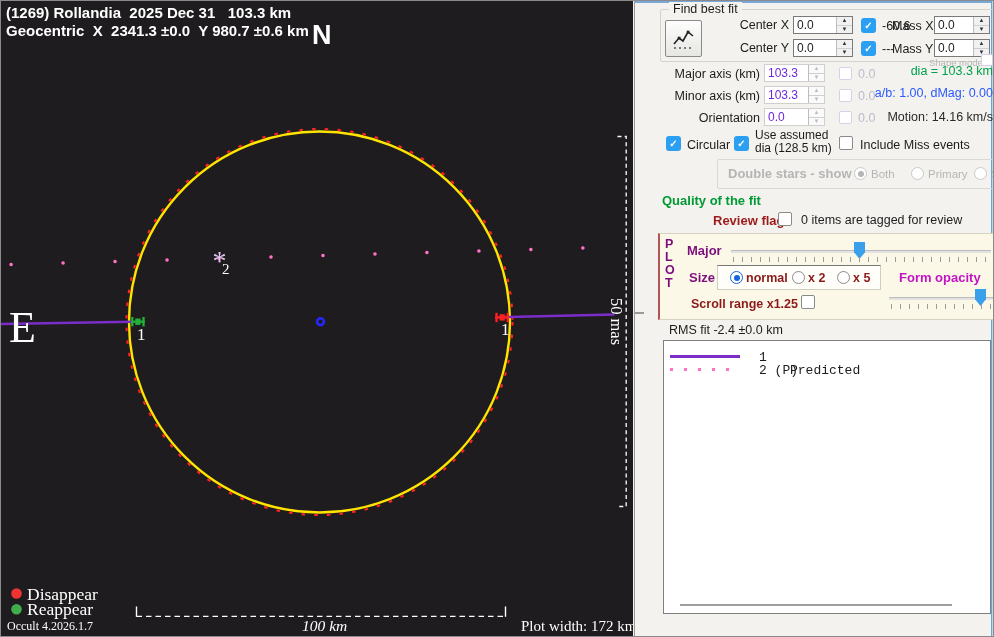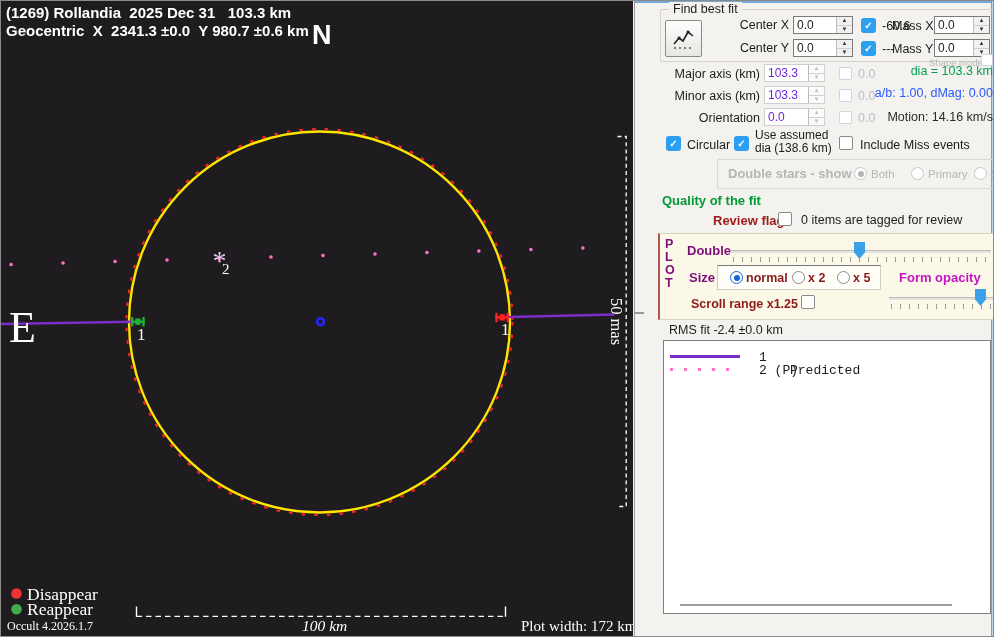--- a/index.html
+++ b/index.html
@@ -210,21 +210,21 @@
           <span class="b">▼</span>
         </span>
     </div>
     <div class="cb dis" style="left:204px;top:110px;"></div>
     <div class="lbl" style="left:223px;top:110px;color:#bcbccc;">0.0</div>
     <div class="lbl r" style="left:222px;top:109px;width:136px;color:#2a2a2a;">Motion: 14.16 km/s</div>
 
     <div class="cb on" style="left:31px;top:135px;"><span>✓</span></div>
     <div class="lbl" style="left:52px;top:137px;">Circular</div>
     <div class="cb on" style="left:99px;top:135px;"><span>✓</span></div>
-    <div class="lbl" style="left:120px;top:128px;font-size:12px;line-height:12.5px;"><span>Use assumed</span><br><span>dia (138.6 km)</span></div>
+    <div class="lbl" style="left:120px;top:128px;font-size:12px;line-height:12.5px;"><span>Use assumed</span><br><span>dia (128.5 km)</span></div>
     <div class="cb off" style="left:204px;top:135px;"></div>
     <div class="lbl" style="left:225px;top:137px;">Include Miss events</div>
 
     <div class="grp" style="left:34px;top:158px;width:331px;height:28px;border-color:#d8d8d4;margin-left:48px;">
       <div class="lbl graylbl" style="left:10px;top:6px;font-weight:bold;font-size:13px;">Double stars - show</div>
       <div class="radio dis dsel" style="left:136px;top:7px;"></div>
       <div class="lbl graylbl" style="left:153px;top:8px;font-size:11.5px;">Both</div>
       <div class="radio dis" style="left:193px;top:7px;"></div>
       <div class="lbl graylbl" style="left:210px;top:8px;font-size:11.5px;">Primary</div>
       <div class="radio dis" style="left:256px;top:7px;"></div>
@@ -235,21 +235,21 @@
     <div class="lbl" style="left:78px;top:212px;font-weight:bold;font-size:13px;color:#9e1a1a;">Review flags</div>
     <div class="cb off" style="left:143px;top:211px;"></div>
     <div class="lbl" style="left:166px;top:212px;">0 items are tagged for review</div>
 
     <div id="plotbox">
       <div class="lbl purple" style="left:5px;top:3px;font-size:12.5px;">P</div>
       <div class="lbl purple" style="left:5px;top:16px;font-size:12.5px;">L</div>
       <div class="lbl purple" style="left:5px;top:29px;font-size:12.5px;">O</div>
       <div class="lbl purple" style="left:5px;top:42px;font-size:12.5px;">T</div>
 
-      <div class="lbl purple" style="left:27px;top:9px;font-size:13px;">Double</div>
+      <div class="lbl purple" style="left:27px;top:9px;font-size:13px;">Major</div>
       <div class="track" style="left:71px;top:16px;width:260px;"></div>
       <div class="thumb" style="left:194px;top:8px;"></div>
       <div class="ticks" style="left:73px;top:23px;width:258px;"></div>
 
       <div class="lbl purple" style="left:29px;top:36px;font-size:13px;">Size</div>
       <div id="size-grp">
         <div class="radio sel" style="left:12px;top:5px;"></div>
         <div class="lbl maroon" style="left:28px;top:5px;font-weight:bold;">normal</div>
         <div class="radio" style="left:74px;top:5px;"></div>
         <div class="lbl maroon" style="left:90px;top:5px;font-weight:bold;">x 2</div>

